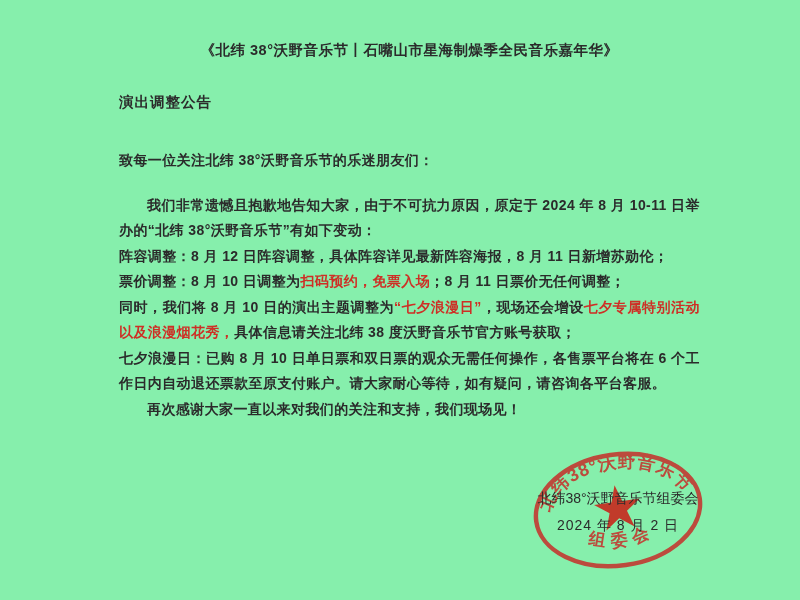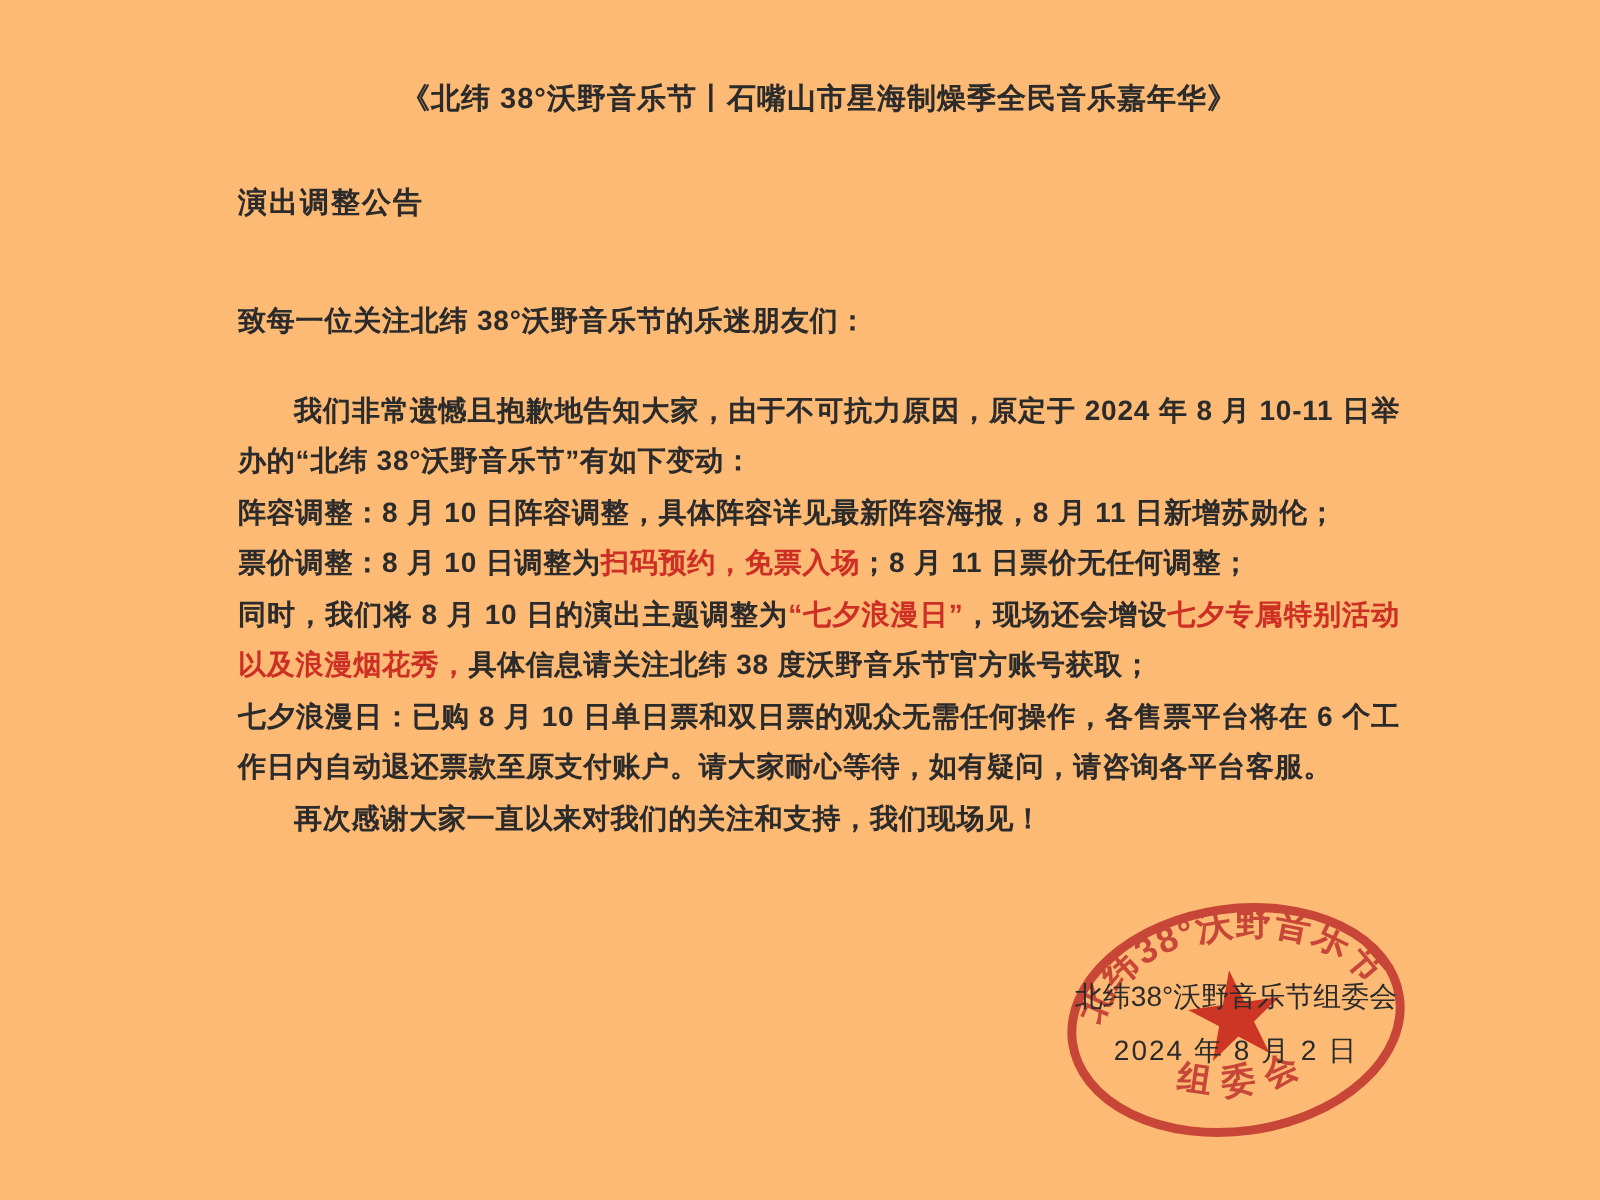--- a/index.html
+++ b/index.html
@@ -1,21 +1,21 @@
 <!DOCTYPE html>
 <html><head>
 <meta charset="utf-8">
 <style>
   html, body { margin: 0; padding: 0; background: #ffffff; }
   .page {
     position: relative;
     width: 800px;
     height: 600px;
     margin: 0 auto;
-    background: #fdba74;
+    background: #86efac;
     overflow: hidden;
     font-family: "Liberation Sans", "DejaVu Sans", sans-serif;
     color: #2b2b2b;
     -webkit-font-smoothing: antialiased;
   }
   .doc {
     position: absolute;
     left: 119px;
     top: 0;
     width: 581px;
@@ -76,21 +76,21 @@
 
     <div class="title-block">
       <h1 class="title-main">《北纬 38°沃野音乐节丨石嘴山市星海制燥季全民音乐嘉年华》</h1>
       <h2 class="title-sub">演出调整公告</h2>
     </div>
 
     <p class="salutation">致每一位关注北纬 38°沃野音乐节的乐迷朋友们：</p>
 
     <p class="p-intro">我们非常遗憾且抱歉地告知大家，由于不可抗力原因，原定于 2024 年 8 月 10-11 日举办的“北纬 38°沃野音乐节”有如下变动：</p>
 
-    <p class="p-lineup"><span class="lead">阵容调整：</span><span>8 月 10 日阵容调整，具体阵容详见最新阵容海报，8 月 11 日新增苏勋伦；</span></p>
+    <p class="p-lineup"><span class="lead">阵容调整：</span><span>8 月 12 日阵容调整，具体阵容详见最新阵容海报，8 月 11 日新增苏勋伦；</span></p>
 
     <p class="p-price"><span class="lead">票价调整：</span><span>8 月 10 日调整为</span><span class="red">扫码预约，免票入场</span><span>；8 月 11 日票价无任何调整；</span></p>
 
     <p class="p-theme"><span>同时，我们将 8 月 10 日的演出主题调整为</span><span class="red">“七夕浪漫日”</span><span>，现场还会增设</span><span class="red">七夕专属特别活动以及浪漫烟花秀，</span><span>具体信息请关注北纬 38 度沃野音乐节官方账号获取；</span></p>
 
     <p class="p-refund"><span class="lead">七夕浪漫日：</span><span>已购 8 月 10 日单日票和双日票的观众无需任何操作，各售票平台将在 6 个工作日内自动退还票款至原支付账户。请大家耐心等待，如有疑问，请咨询各平台客服。</span></p>
 
 
     <p class="p-thanks">再次感谢大家一直以来对我们的关注和支持，我们现场见！</p>
   </div>

